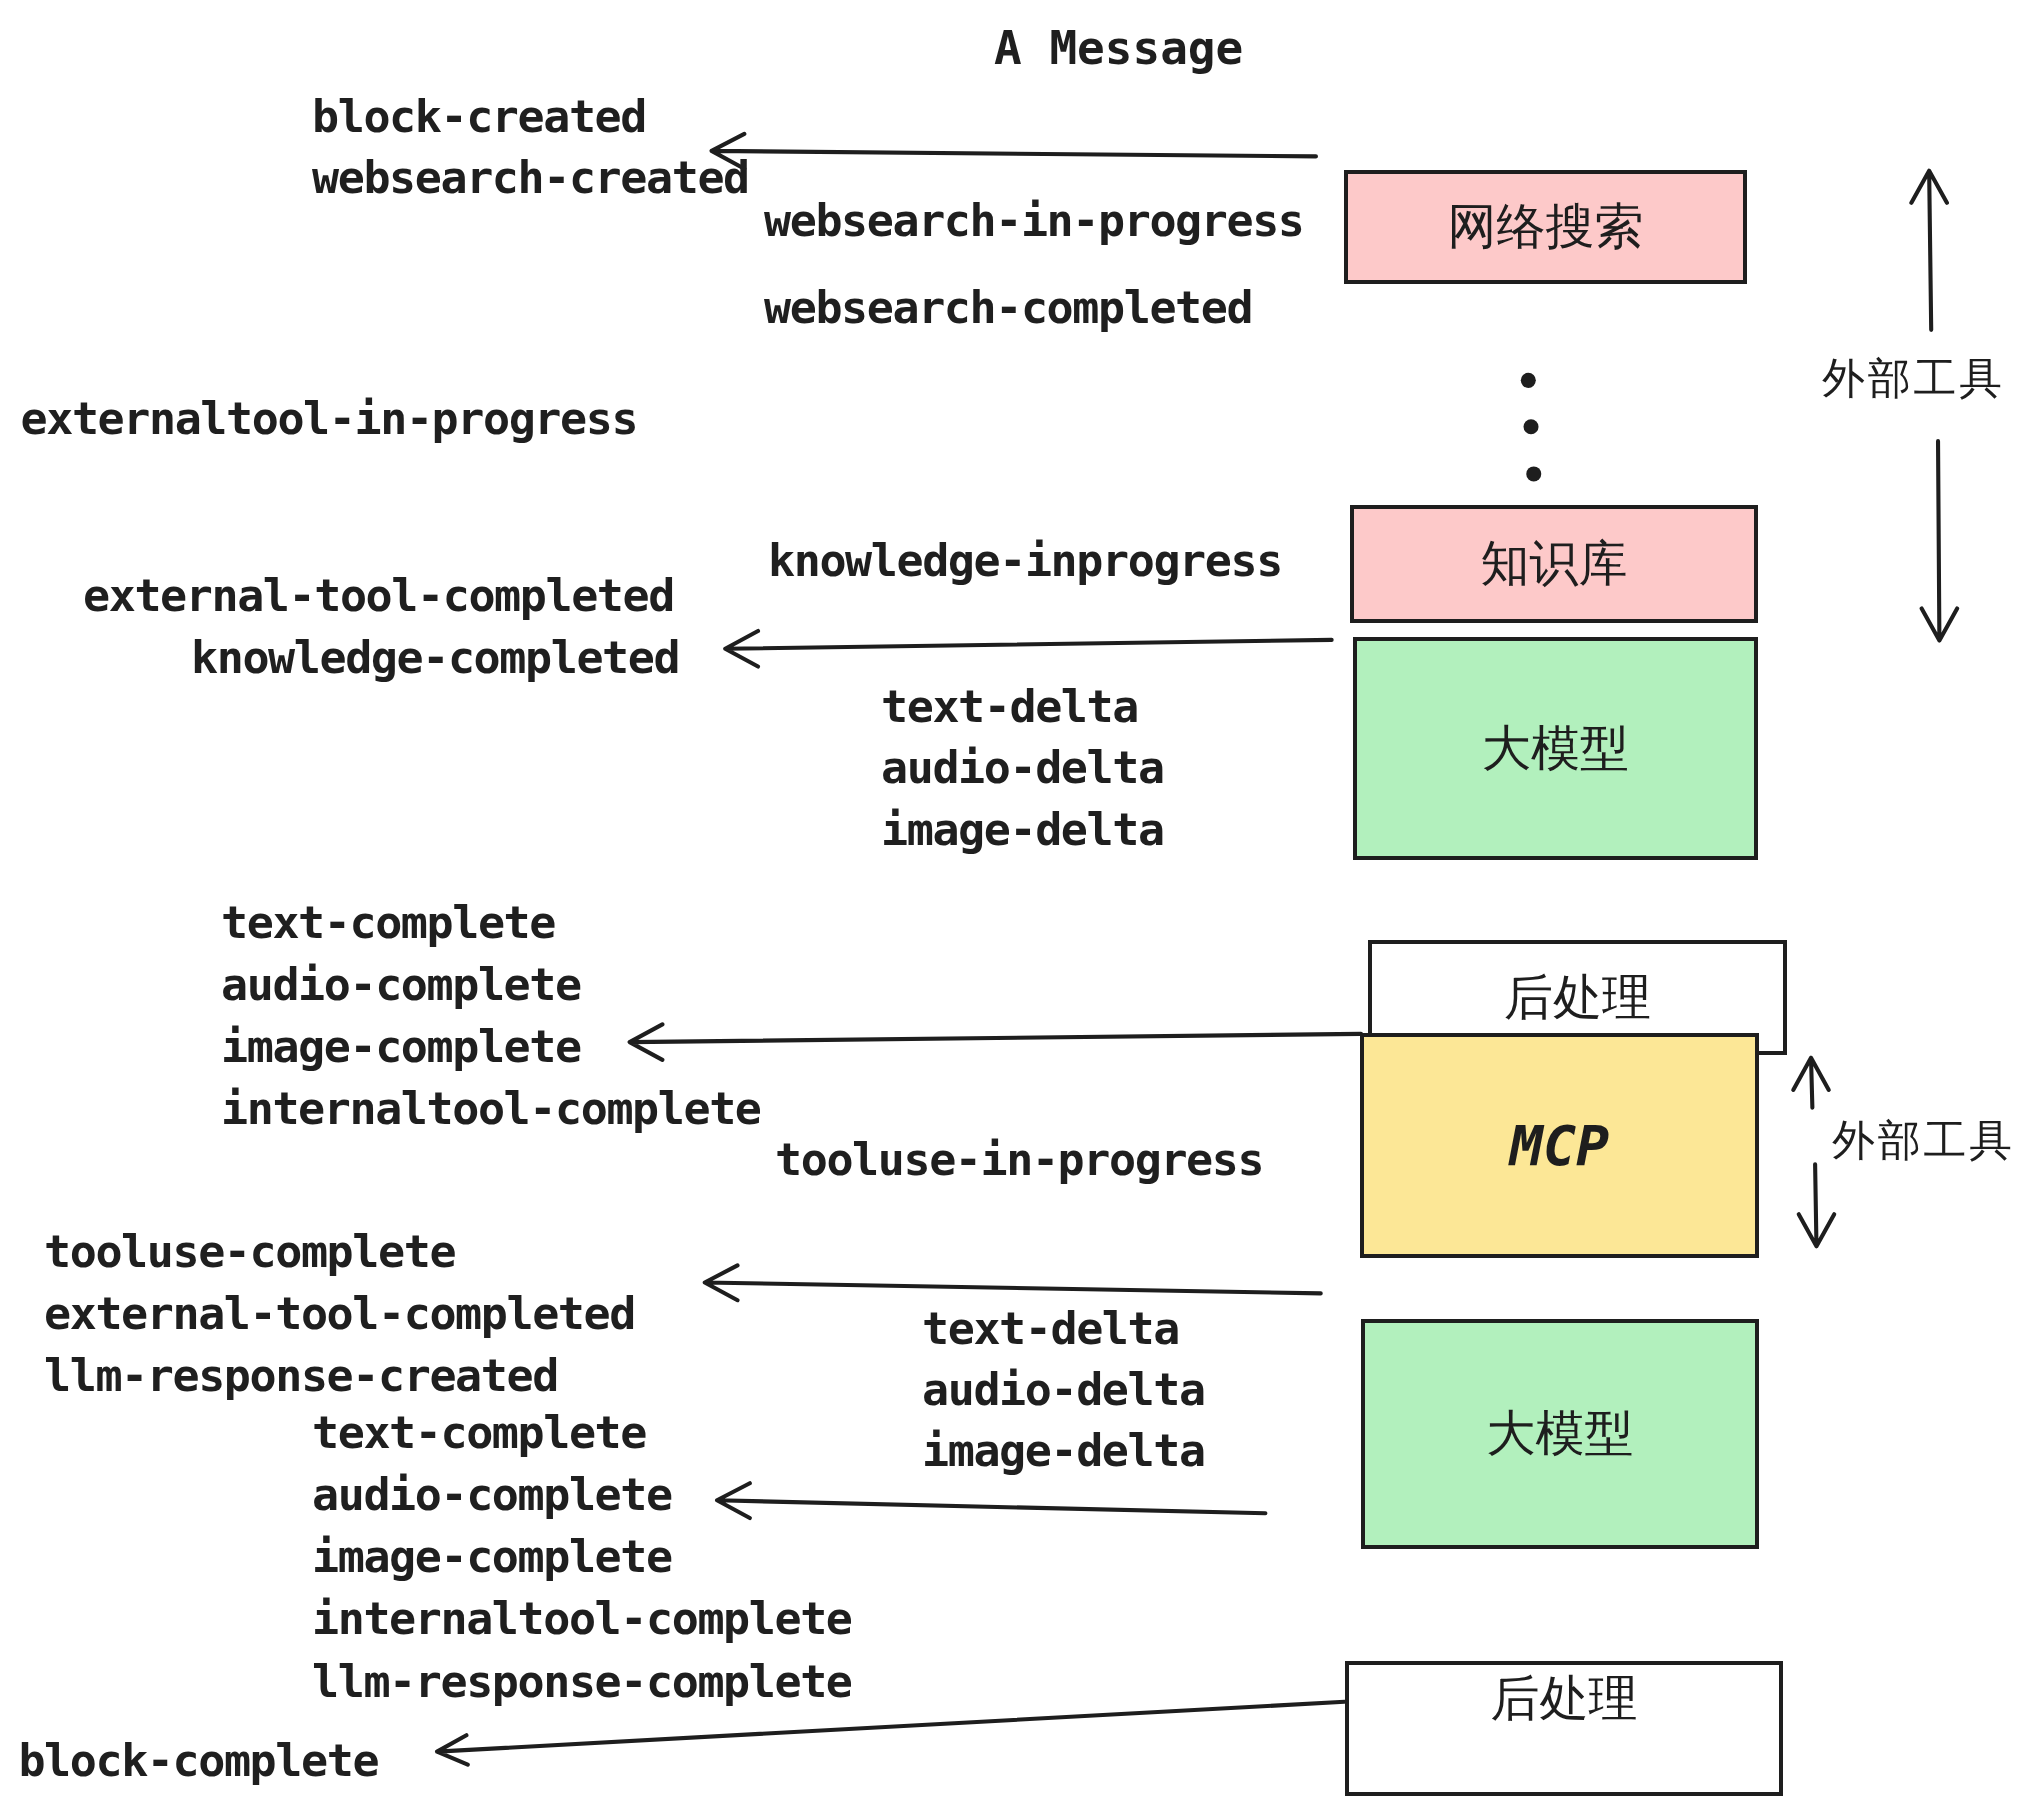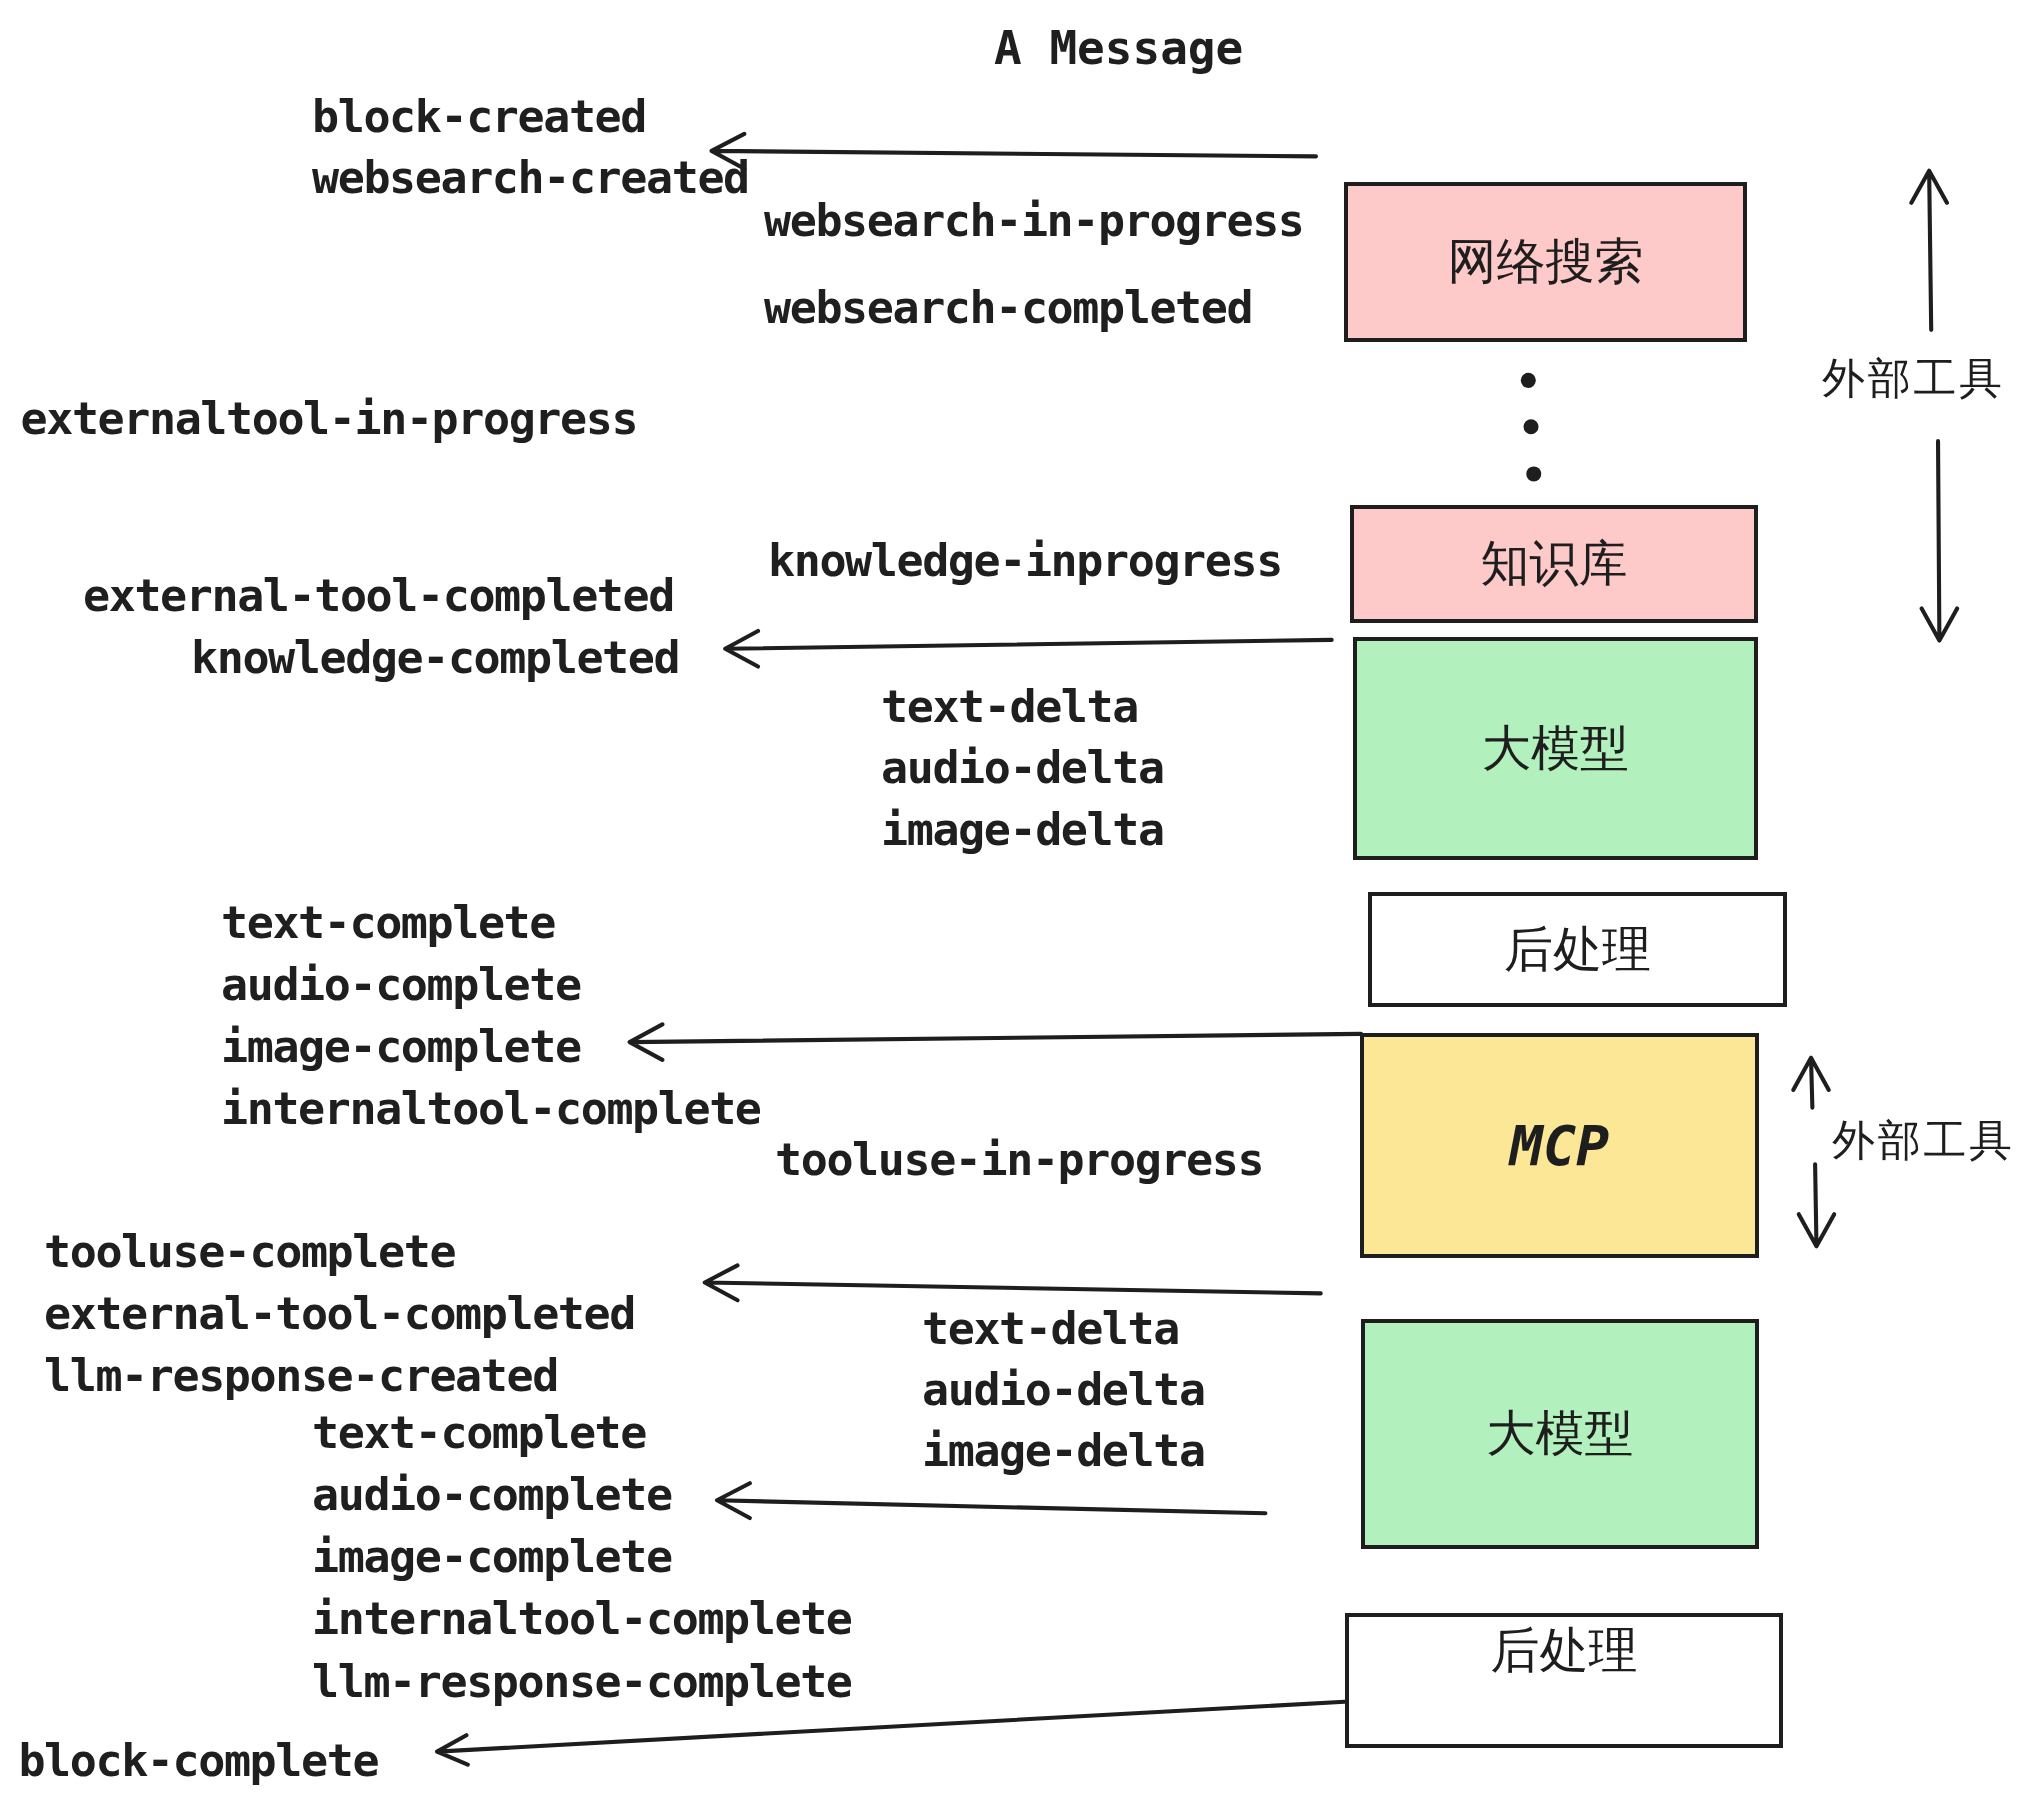--- a/index.html
+++ b/index.html
@@ -20,21 +20,21 @@
   }
   .box{
     position:absolute;box-sizing:border-box;border:4.1px solid var(--box_border,#1e1e1e);
     display:flex;align-items:center;justify-content:center;
     font-family:"Liberation Sans",sans-serif;font-size:49px;font-weight:500;
     color:var(--box_border,#1e1e1e);
   }
   .box.pink{background:var(--pink,#ffc9c9);}
   .box.green{background:var(--green,#b2f0bd);}
   .box.yellow{background:var(--yellow,#fce796);}
-  .box.white{background:#ffffff;}
+  .box.white{background:#ffffff;margin-top:48px;}
   .box.top-align{align-items:flex-start;padding-top:1.4px;}
   .mcp-label{font:italic bold 55px "DejaVu Sans Mono",monospace;}
   .anno{
     position:absolute;font-family:"Liberation Sans",sans-serif;font-size:43px;font-weight:500;
     color:var(--box_border,#1e1e1e);white-space:nowrap;letter-spacing:2.7px;
   }
 </style>
 </head>
 <body>
 
@@ -89,21 +89,21 @@
   <div class="evt" style="left:922px;top:1427px">image-delta</div>
 
   <div class="evt" style="left:312px;top:1409px">text-complete</div>
   <div class="evt" style="left:312px;top:1471px">audio-complete</div>
   <div class="evt" style="left:312px;top:1533px">image-complete</div>
   <div class="evt" style="left:312px;top:1595px">internaltool-complete</div>
   <div class="evt" style="left:312px;top:1658px">llm-response-complete</div>
 
   <div class="evt" style="left:18.4px;top:1737px">block-complete</div>
 
-  <div class="box pink" style="left:1344px;top:182px;width:403px;height:160px">
+  <div class="box pink" style="left:1344px;top:170px;width:403px;height:114px">
     <span>网络搜索</span>
   </div>
   <div class="box pink" style="left:1350px;top:505px;width:408px;height:118px">
     <span>知识库</span>
   </div>
   <div class="box green" style="left:1353px;top:637px;width:405px;height:223px">
     <span>大模型</span>
   </div>
   <div class="box white" style="left:1368px;top:892px;width:419px;height:115px">
     <span>后处理</span>

